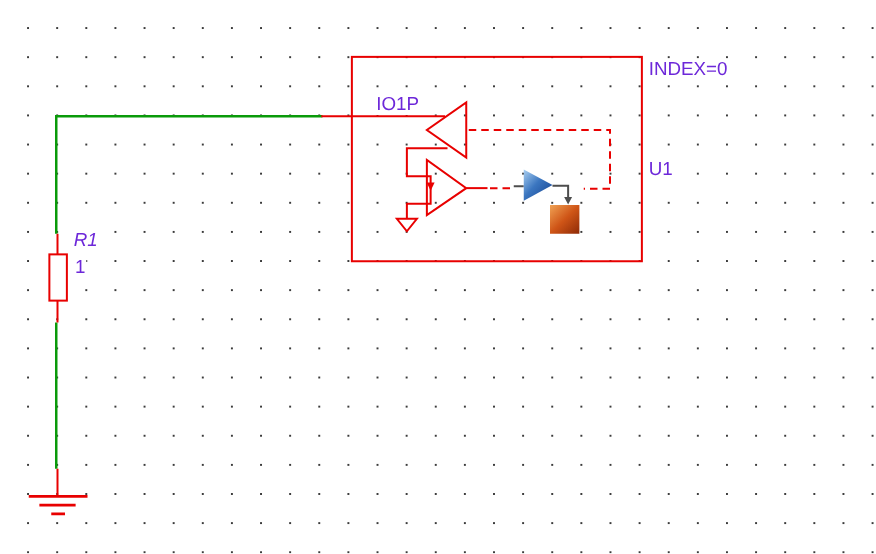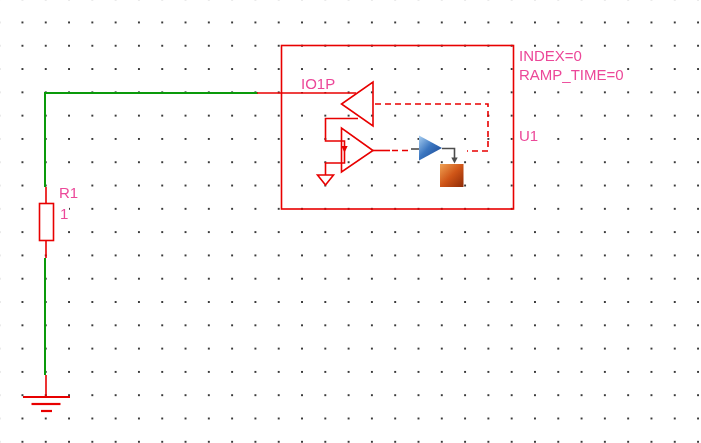--- a/index.html
+++ b/index.html
@@ -9,21 +9,21 @@
     background-color:var(--background,#fff);
     background-image:radial-gradient(circle, var(--grid-dot,#3a3a3a) 0.8px, transparent 1.1px);
     background-size:23.3px 23.3px;
     background-position:10.8px 10.8px;
     overflow:hidden;
     font-family:"Liberation Sans", sans-serif;
   }
   svg.layer{position:absolute;left:0;top:0;}
   .lbl{
     position:absolute;
-    color:#ec4899;
+    color:#6d28d9;
     font-size:15px;
     line-height:17px;
     white-space:nowrap;
     background:#fff;
     padding:0 1px;
   }
   .wire{stroke:var(--wire-green,#0a9a0a);stroke-width:2;fill:none;}
   .red{stroke:var(--schematic-red,#e80000);stroke-width:1.6;fill:none;}
   .red-thick{stroke:var(--schematic-red,#e80000);stroke-width:2.2;fill:none;}
   .red-dash{stroke:var(--schematic-red,#e80000);stroke-width:1.6;fill:none;stroke-dasharray:6 4;}
@@ -95,19 +95,18 @@
       <path class="gray" d="M442,148.5 H454.5 V158"></path>
       <polygon class="gray-fill" points="451.3,157.5 457.7,157.5 454.5,163.5"></polygon>
 
       <rect x="440" y="164" width="23.5" height="23" fill="url(#orangeGrad)"></rect>
     </g>
   </svg>
 
   <div class="lbl" style="left:300px;top:75px;">IO1P</div>
 
   <div class="lbl" style="left:518px;top:47px;">INDEX=0</div>
-  <div class="lbl" style="left:518px;top:66px;">RAMP_TIME=0</div>
   <div class="lbl" style="left:518px;top:85px;margin-top:42px;">U1</div>
 
-  <div class="lbl" style="left:58px;top:184px;">R1</div>
+  <div class="lbl" style="left:58px;top:184px;font-style:italic;">R1</div>
   <div class="lbl" style="left:59px;top:205px;">1</div>
 
 </div>
 
 </body></html>

